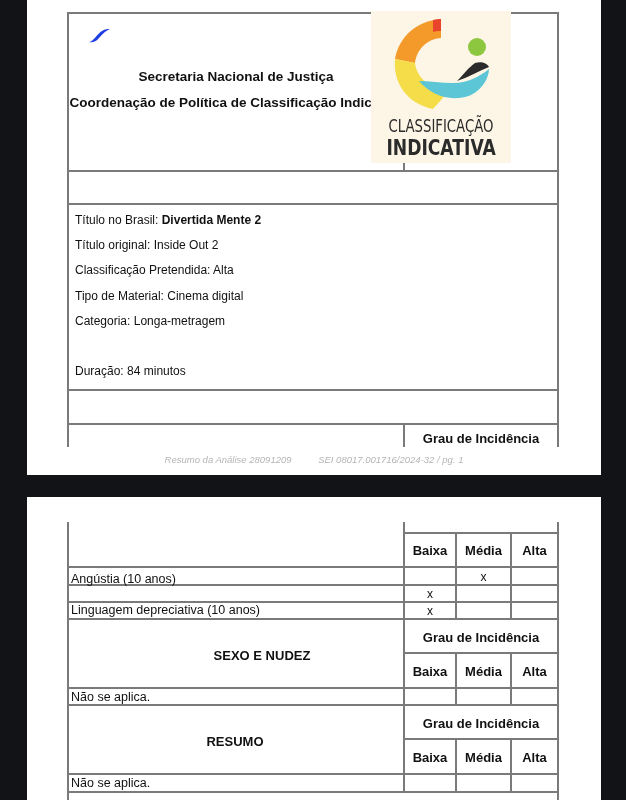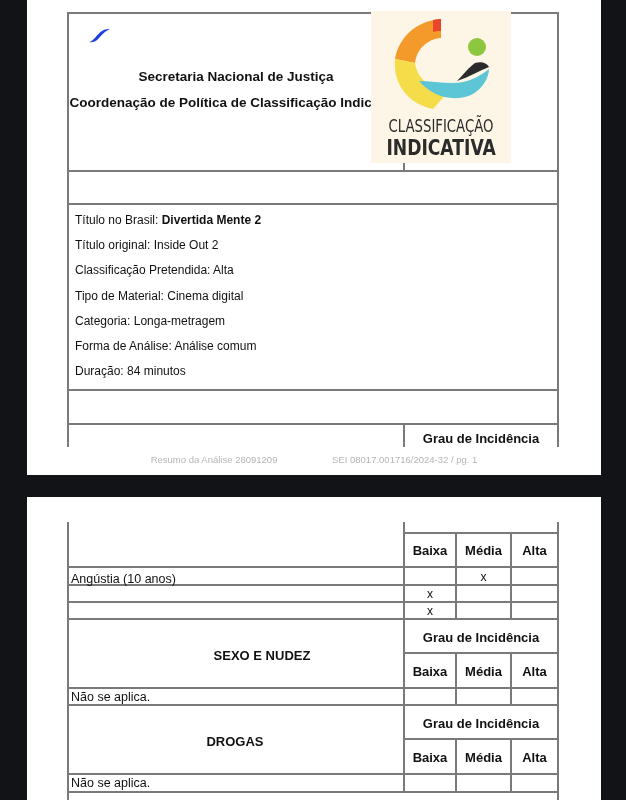--- a/index.html
+++ b/index.html
@@ -20,21 +20,21 @@
 
   .t { position:absolute; white-space:nowrap; font-size:12px; }
   .b { font-weight:bold; }
   .c { text-align:center; }
 
   .logo-bg { position:absolute; left:344px; top:13px; width:140px; height:152px; background:#fdf6e6; }
   .logo-txt1 { position:absolute; left:0; width:140px; top:105px; text-align:center; font-size:17px; color:#2b2b2b; letter-spacing:0px; transform:scaleX(0.78); font-family:"DejaVu Sans", sans-serif; }
   .logo-txt2 { position:absolute; left:0; width:140px; top:124px; text-align:center; font-size:22px; font-weight:bold; color:#2b2b2b; transform:scaleX(0.78); font-family:"DejaVu Sans", sans-serif; }
 
   .footer { position:absolute; top:456px; width:574px; left:0; text-align:center; font-size:9.5px; color:#b5b5b5; }
-  .footer span { margin:0 26px; }
+  .footer span { margin:0 12px;font-style:italic; }
 
   .small { font-size:12.5px; }
   .x { position:absolute; font-size:12px; text-align:center; }
 </style>
 </head>
 <body>
 
 <div class="page" id="page1">
 
   <div class="bx" style="left:40px; top:14px; width:338px; height:160px;"></div>
@@ -79,23 +79,20 @@
   </div>
   <div class="t" style="left:48px; top:265px;">
     <span>Classificação Pretendida: </span><span>Alta</span>
   </div>
   <div class="t" style="left:48px; top:316px;">
     <span>Categoria: </span><span>Longa-metragem</span>
   </div>
   <div class="t" style="left:48px; top:291px;">
     <span>Tipo de Material: </span><span>Cinema digital</span>
   </div>
-  <div class="t" style="left:48px; top:341px;">
-    <span>Forma de Análise: </span><span>Análise comum</span>
-  </div>
   <div class="t" style="left:48px; top:366px;">
     <span>Duração: </span><span>84 minutos</span>
   </div>
 
   <div class="bx" style="left:40px; top:391px; width:492px; height:36px;"></div>
 
   <div class="hl" style="left:40px; top:427px; width:2px; height:22px;"></div>
   <div class="hl" style="left:376px; top:427px; width:2px; height:22px;"></div>
   <div class="hl" style="left:530px; top:427px; width:2px; height:22px;"></div>
   <div class="t b c" style="left:378px; width:152px; top:433px; font-size:13px;">Grau de Incidência</div>
@@ -131,20 +128,21 @@
 
   <div class="x" style="left:378px; width:50px; top:73px;"></div>
   <div class="x" style="left:430px; width:53px; top:73px;">x</div>
   <div class="x" style="left:485px; width:45px; top:73px;"></div>
 
   <div class="t small" style="left:44px; top:75px;">Angústia (10 anos)</div>
   <div class="x" style="left:378px; width:50px; top:90px;">x</div>
   <div class="x" style="left:430px; width:53px; top:90px;"></div>
   <div class="x" style="left:485px; width:45px; top:90px;"></div>
 
+  <div class="t small" style="left:44px; top:106px;">Linguagem depreciativa (10 anos)</div>
   <div class="x" style="left:378px; width:50px; top:107px;">x</div>
   <div class="x" style="left:430px; width:53px; top:107px;"></div>
   <div class="x" style="left:485px; width:45px; top:107px;"></div>
 
   <div class="hl" style="left:40px; top:121px; width:2px; height:70px;"></div>
   <div class="hl" style="left:376px; top:121px; width:2px; height:70px;"></div>
   <div class="hl" style="left:530px; top:121px; width:2px; height:70px;"></div>
   <div class="hl" style="left:376px; top:155px; width:156px; height:2px;"></div>
   <div class="hl" style="left:428px; top:155px; width:2px; height:36px;"></div>
   <div class="hl" style="left:483px; top:155px; width:2px; height:36px;"></div>
@@ -165,21 +163,21 @@
   <div class="t small" style="left:44px; top:193px;">Não se aplica.</div>
 
   <div class="hl" style="left:40px; top:207px; width:2px; height:70px;"></div>
   <div class="hl" style="left:376px; top:207px; width:2px; height:70px;"></div>
   <div class="hl" style="left:530px; top:207px; width:2px; height:70px;"></div>
   <div class="hl" style="left:376px; top:241px; width:156px; height:2px;"></div>
   <div class="hl" style="left:428px; top:241px; width:2px; height:36px;"></div>
   <div class="hl" style="left:483px; top:241px; width:2px; height:36px;"></div>
   <div class="hl" style="left:40px; top:276px; width:492px; height:2px;"></div>
 
-  <div class="t b c" style="left:40px; width:336px; top:237px; font-size:13px;">DROGAS</div>
+  <div class="t b c" style="left:40px; width:336px; top:237px; font-size:13px;">RESUMO</div>
   <div class="t b c" style="left:378px; width:152px; top:219px; font-size:13px;">Grau de Incidência</div>
   <div class="t b c" style="left:378px; width:50px; top:253px; font-size:13px;">Baixa</div>
   <div class="t b c" style="left:430px; width:53px; top:253px; font-size:13px;">Média</div>
   <div class="t b c" style="left:485px; width:45px; top:253px; font-size:13px;">Alta</div>
 
   <div class="hl" style="left:40px; top:276px; width:2px; height:30px;"></div>
   <div class="hl" style="left:376px; top:276px; width:2px; height:19px;"></div>
   <div class="hl" style="left:428px; top:276px; width:2px; height:19px;"></div>
   <div class="hl" style="left:483px; top:276px; width:2px; height:19px;"></div>
   <div class="hl" style="left:530px; top:276px; width:2px; height:30px;"></div>

